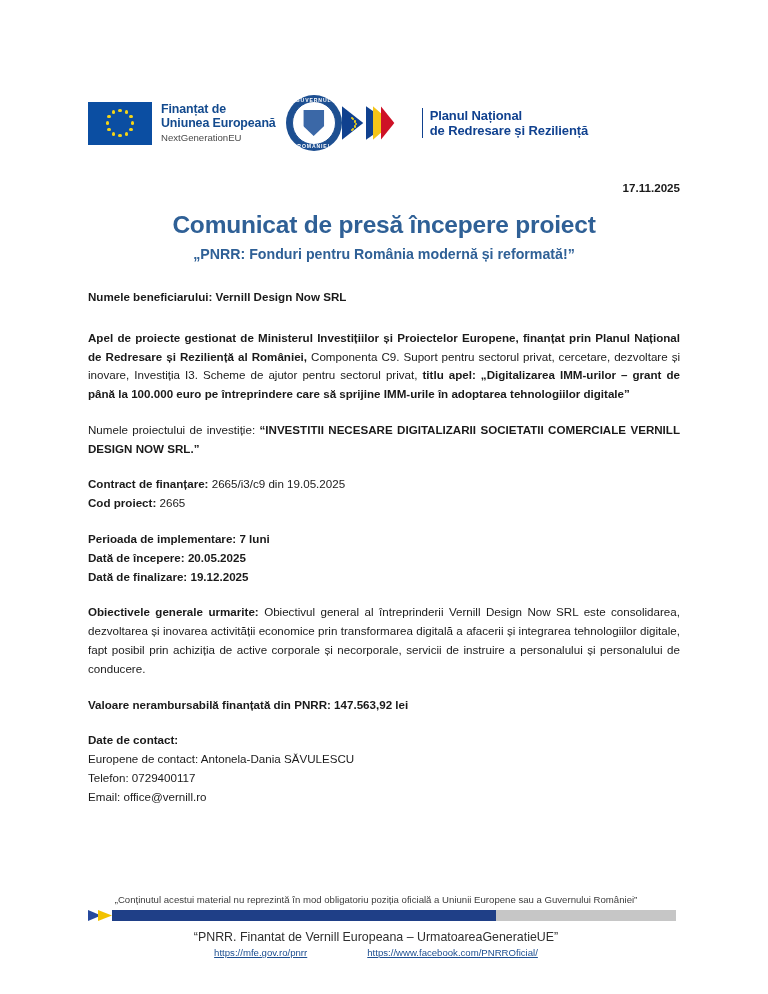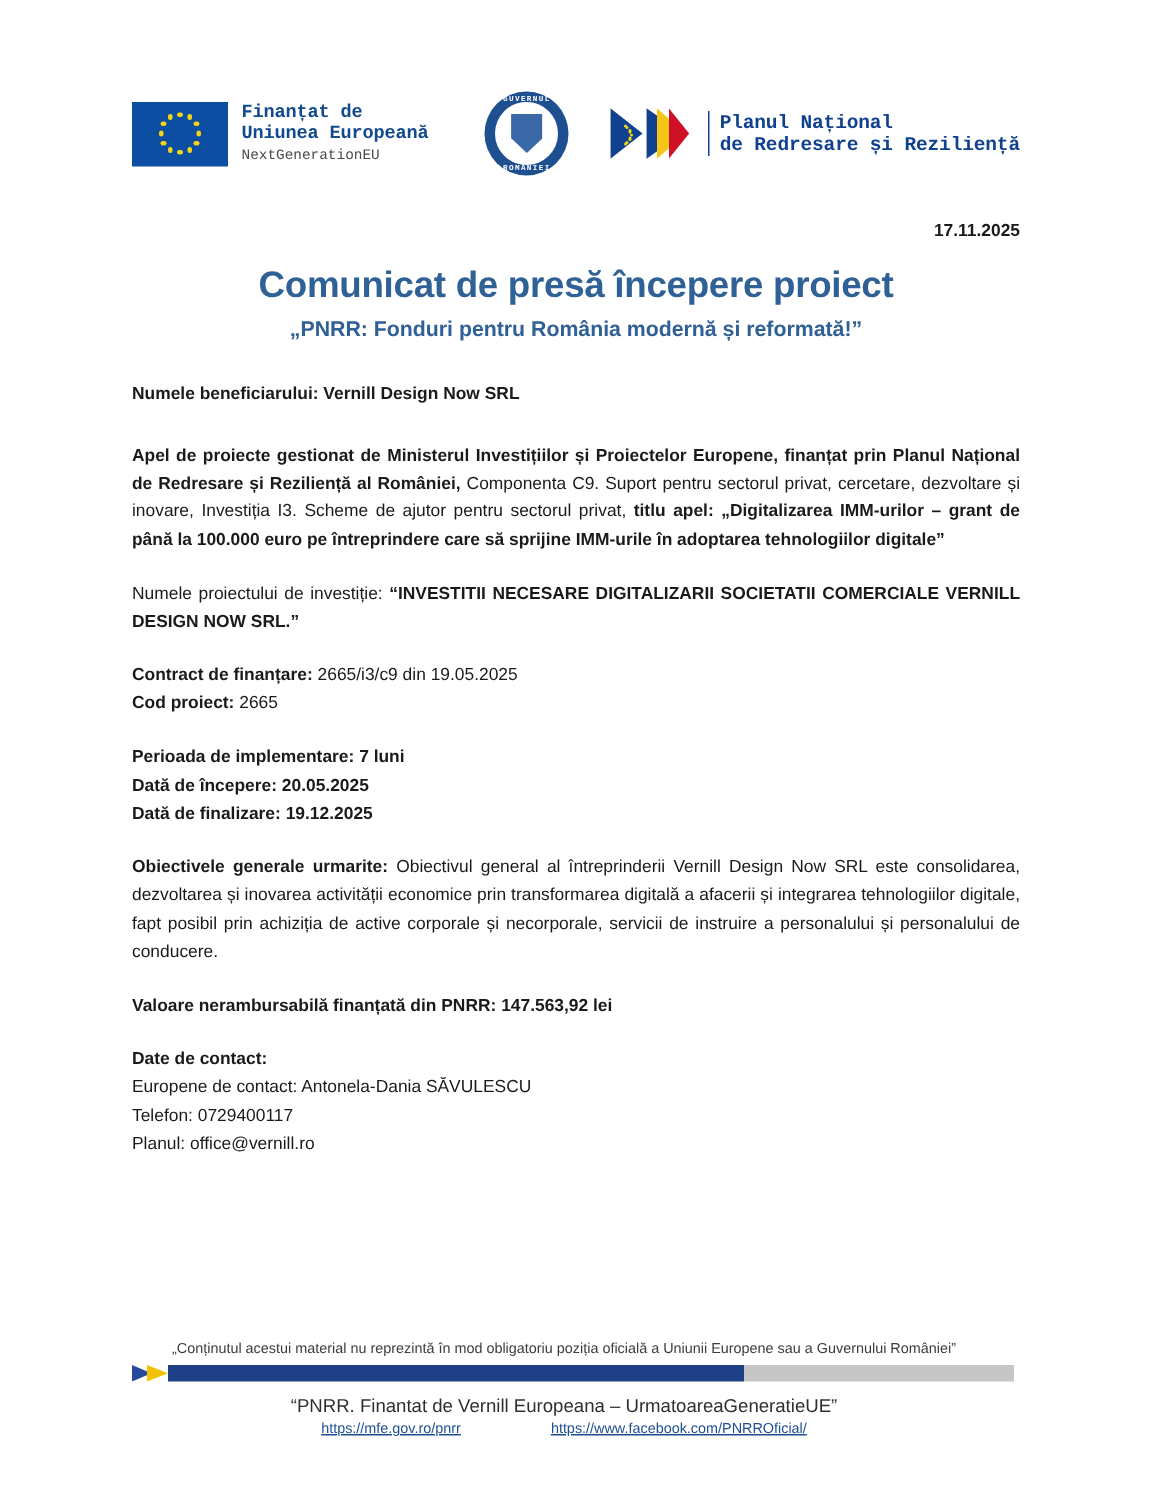--- a/index.html
+++ b/index.html
@@ -20,25 +20,23 @@
     width: 768px;
     height: 994px;
     box-sizing: border-box;
     padding: 0 88px;
   }
 
   
   .logo-row {
     display: flex;
     align-items: center;
-    justify-content: space-between;
-    padding-top: 58px;
+    padding-top: 92px;
     height: 62px;
     box-sizing: content-box;
-    font-family: Liberation Mono, monospace;
   }
   .logo-eu {
     display: flex;
     align-items: center;
     gap: 9px;
   }
   .eu-flag {
     width: 64px;
     height: 43px;
     background: #0b4ea2;
@@ -109,21 +107,21 @@
     font-weight: bold;
     color: #ffffff;
     letter-spacing: 0.9px;
   }
   .gov-text-top { top: 2.2px; }
   .gov-text-bottom { bottom: 2.2px; }
 
   .logo-pnrr {
     display: flex;
     align-items: center;
-    gap: 7px;
+    gap: 22px;
   }
   .pnrr-arrows {
     display: flex;
     align-items: center;
     flex: none;
   }
   .arrow-eu {
     width: 30px;
     height: 34px;
     background: #10418f;
@@ -395,21 +393,21 @@
 
     <p class="blk">
       <span class="b">Valoare nerambursabilă finanțată din PNRR:</span><span class="b"> 147.563,92 lei</span>
     </p>
 
     <div class="gap-md"></div>
 
     <p class="blk b">Date de contact:</p>
     <p class="blk">Europene de contact: Antonela-Dania SĂVULESCU</p>
     <p class="blk">Telefon: 0729400117</p>
-    <p class="blk">Planul:  office@vernill.ro</p>
+    <p class="blk">Email:  office@vernill.ro</p>
   </div>
 
   <div class="footer">
     <div class="footer-note">„Conținutul acestui material nu reprezintă în mod obligatoriu poziția oficială a Uniunii Europene sau a Guvernului României”</div>
     <div class="footer-bar">
       <div class="fb-arrow1"></div>
       <div class="fb-arrow2"></div>
       <div class="fb-blue"></div>
       <div class="fb-gray"></div>
     </div>

